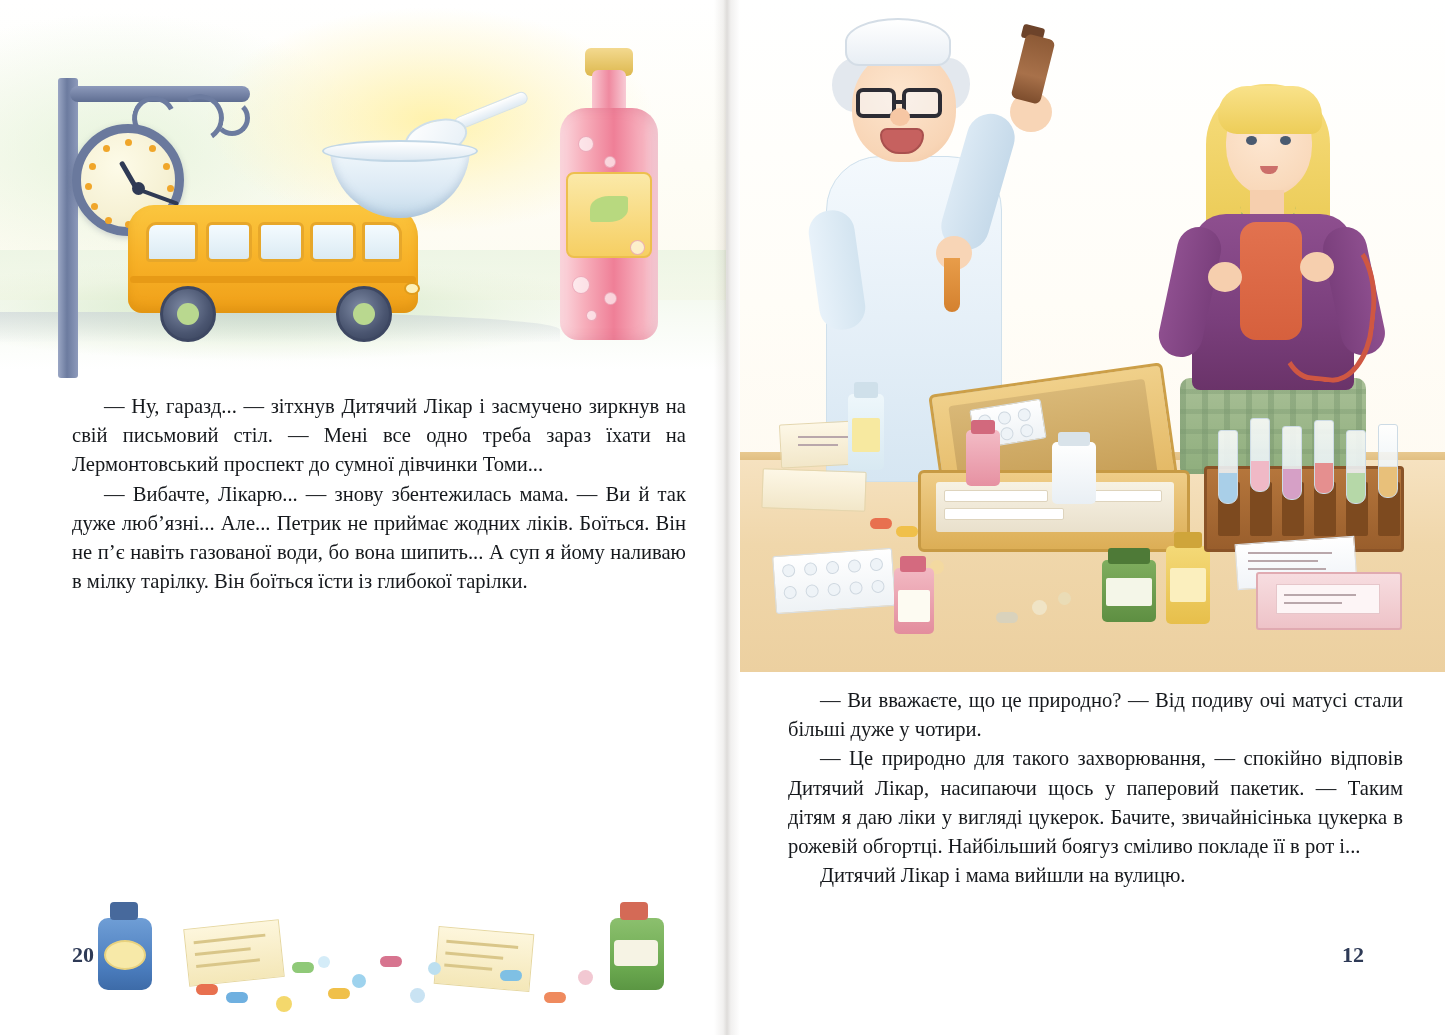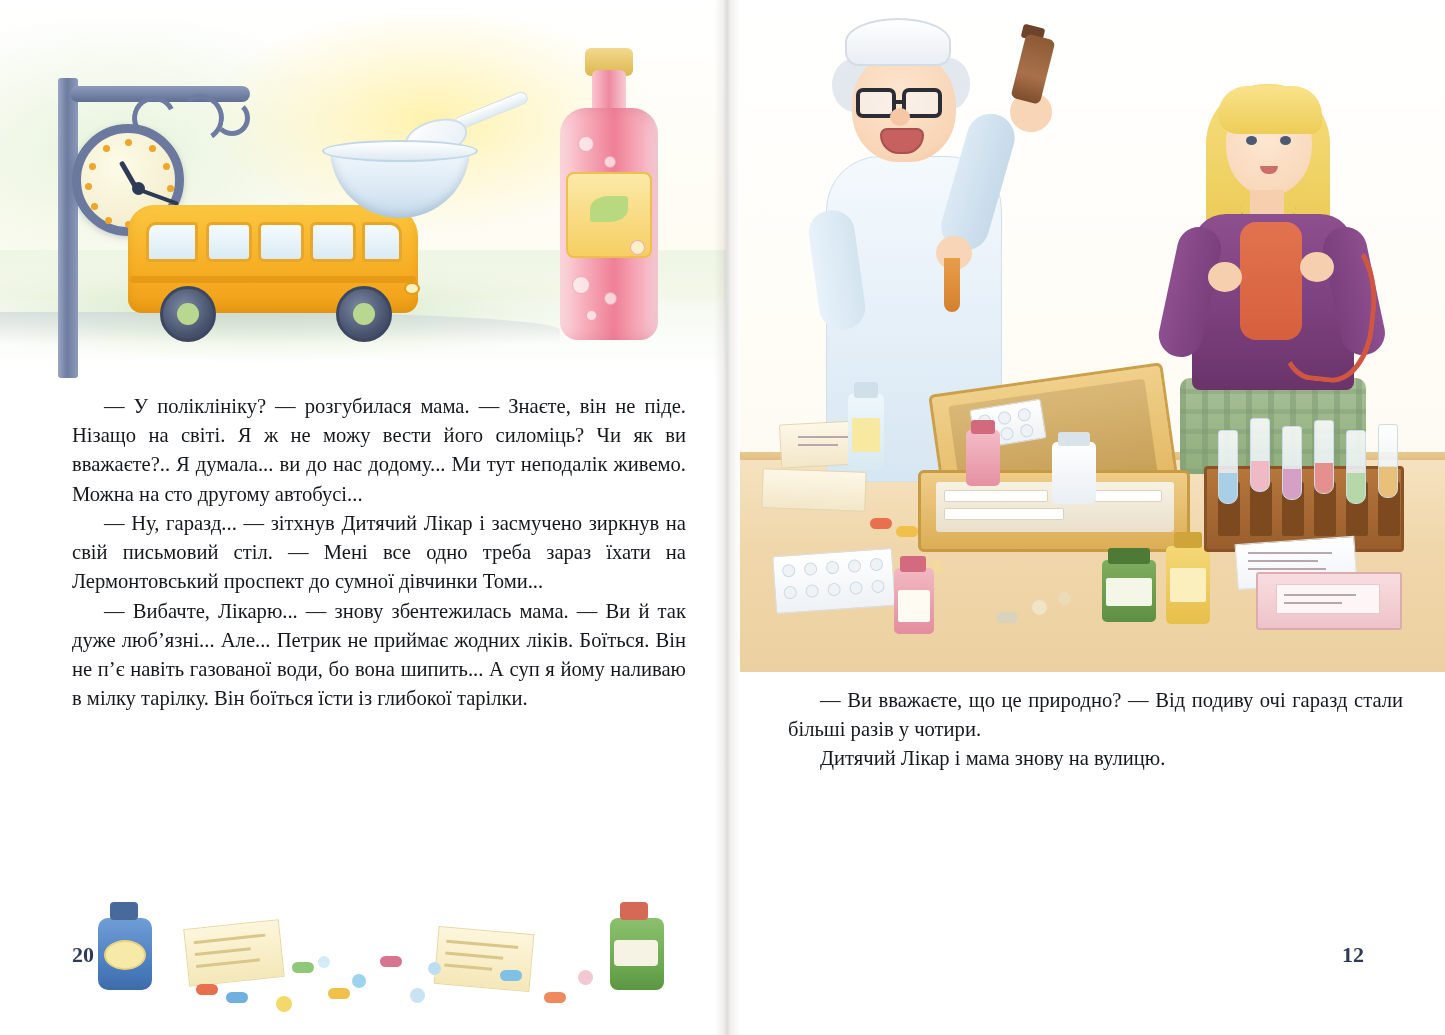--- a/index.html
+++ b/index.html
@@ -675,21 +675,20 @@
       <div class="label-leaf"></div>
       <div class="bubble" style="left:578px; top:136px; width:14px; height:14px;"></div>
       <div class="bubble" style="left:604px; top:156px; width:10px; height:10px;"></div>
       <div class="bubble" style="left:572px; top:276px; width:16px; height:16px;"></div>
       <div class="bubble" style="left:604px; top:292px; width:11px; height:11px;"></div>
       <div class="bubble" style="left:630px; top:240px; width:13px; height:13px;"></div>
       <div class="bubble" style="left:586px; top:310px; width:9px; height:9px;"></div>
     </div>
 
     <div class="text-block left-text">
-      <p>— У поліклініку? — розгубилася мама. — Знаєте, він не піде. Нізащо на світі. Я ж не можу вести його силоміць? Чи як ви вважаєте?.. Я думала... ви до нас додому... Ми тут неподалік живемо. Можна на сто другому автобусі...</p>
       <p>— Ну, гаразд... — зітхнув Дитячий Лікар і засмучено зиркнув на свій письмовий стіл. — Мені все одно треба зараз їхати на Лермонтовський проспект до сумної дівчинки Томи...</p>
       <p>— Вибачте, Лікарю... — знову збентежилась мама. — Ви й так дуже люб’язні... Але... Петрик не приймає жодних ліків. Боїться. Він не п’є навіть газованої води, бо вона шипить... А суп я йому наливаю в мілку тарілку. Він боїться їсти із глибокої тарілки.</p>
     </div>
 
     <div class="ornament">
       <div class="orn-bottle orn-b1"></div>
       <div class="orn-b1-cap"></div>
       <div class="orn-b1-lbl"></div>
 
       <div class="orn-paper orn-p1">
@@ -866,19 +865,20 @@
     <div class="mini-text-line" style="left:508px; top:552px; width:84px;"></div>
     <div class="mini-text-line" style="left:508px; top:560px; width:70px;"></div>
     <div class="mini-text-line" style="left:508px; top:568px; width:78px;"></div>
     <div class="pink-box"></div>
     <div class="pink-box-lbl"></div>
     <div class="mini-text-line" style="left:544px; top:594px; width:72px;"></div>
     <div class="mini-text-line" style="left:544px; top:602px; width:58px;"></div>
   </div>
 
   <div class="text-block right-text">
-    <p>— Ви вважаєте, що це природно? — Від подиву очі гаразд стали більші разів у чотири.</p>
-    <p>Дитячий Лікар і мама знову на вулицю.</p>
+    <p>— Ви вважаєте, що це природно? — Від подиву очі матусі стали більші дуже у чотири.</p>
+    <p>— Це природно для такого захворювання, — спокійно відповів Дитячий Лікар, насипаючи щось у паперовий пакетик. — Таким дітям я даю ліки у вигляді цукерок. Бачите, звичайнісінька цукерка в рожевій обгортці. Найбільший боягуз сміливо покладе її в рот і...</p>
+    <p>Дитячий Лікар і мама вийшли на вулицю.</p>
   </div>
 
   <div class="page-number pn-right">12</div>
 
 </div>
 
 </body></html>

